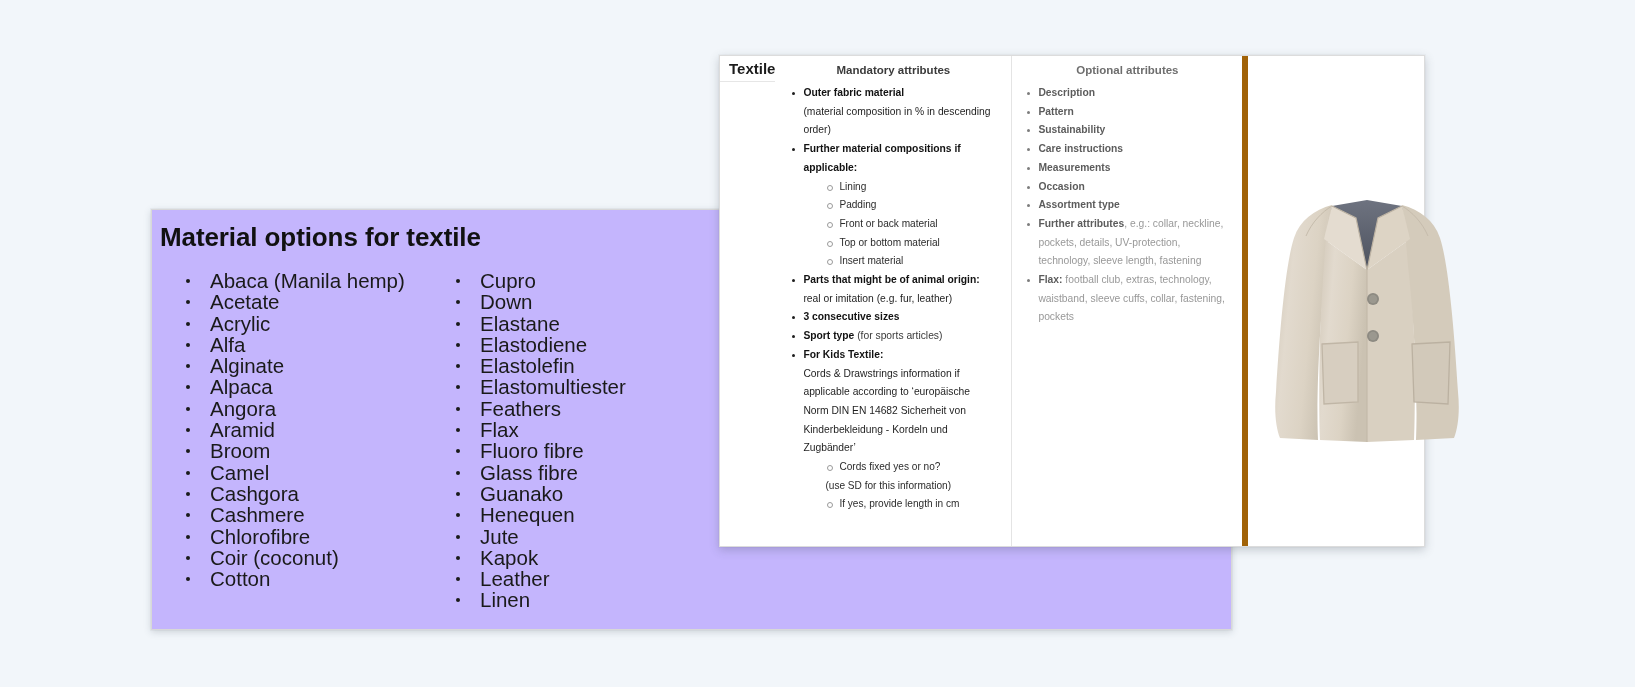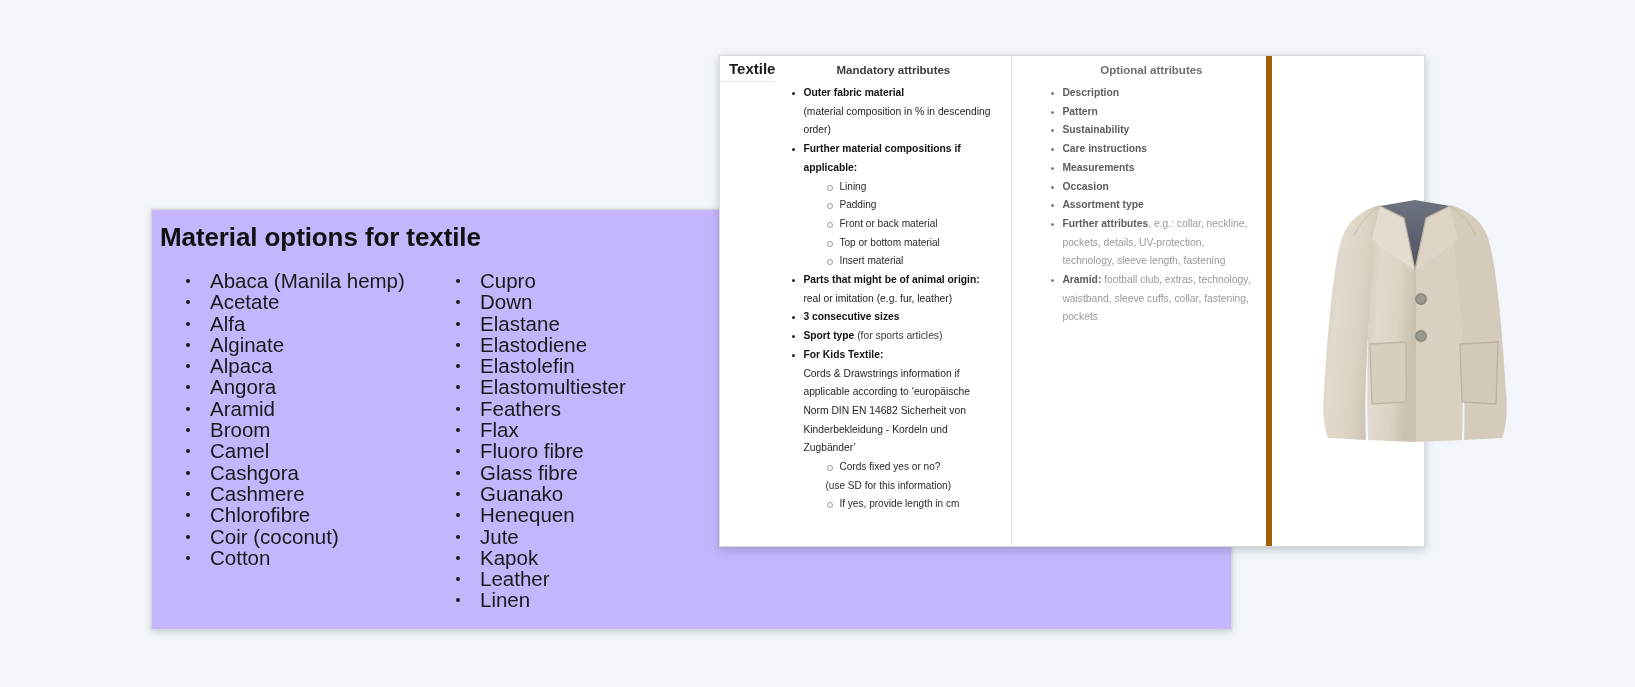--- a/index.html
+++ b/index.html
@@ -93,21 +93,20 @@
   }
   #textile-header-title {
     font-size: 15px;
     font-weight: bold;
     color: #1c1c1c;
   }
   #textile-body {
     flex: 1 1 auto;
     display: flex;
     min-height: 0;
-    gap: 24px;
   }
   .pop-col {
     position: relative;
   }
   #pop-col-mandatory {
     flex: 0 0 237px;
     width: 237px;
     border-right: 1px solid #e4e4e4;
     padding: 8px 6px 0 6px;
   }
@@ -212,20 +211,21 @@
 </head>
 <body>
 
 <div id="material-card">
   <div id="material-title">Material options for textile</div>
   <div id="material-columns">
     <div class="mat-col">
       <ul>
         <li>Abaca (Manila hemp)</li>
         <li>Acetate</li>
+        <li>Acrylic</li>
         <li>Alfa</li>
         <li>Alginate</li>
         <li>Alpaca</li>
         <li>Angora</li>
         <li>Aramid</li>
         <li>Broom</li>
         <li>Camel</li>
         <li>Cashgora</li>
         <li>Cashmere</li>
         <li>Chlorofibre</li>
@@ -370,21 +370,21 @@
         <li><span class="b">Occasion</span></li>
         <li><span class="b">Assortment type</span></li>
 
         <li>
           <span class="b">Further attributes</span><span class="n">, e.g.: collar, neckline,</span>
         </li>
         <li class="nobullet wrapline">pockets, details, UV-protection,</li>
         <li class="nobullet wrapline">technology, sleeve length, fastening</li>
 
         <li>
-          <span class="b">Aramid:</span><span class="n"> football club, extras, technology,</span>
+          <span class="b">Flax:</span><span class="n"> football club, extras, technology,</span>
         </li>
         <li class="nobullet wrapline">waistband, sleeve cuffs, collar, fastening,</li>
         <li class="nobullet wrapline">pockets</li>
       </ul>
     </div>
 
     <div class="pop-col" id="pop-col-image">
       <div id="jacket-figure">
         <svg id="jacket-svg" viewBox="0 0 215 250" xmlns="http://www.w3.org/2000/svg">
           <defs>

